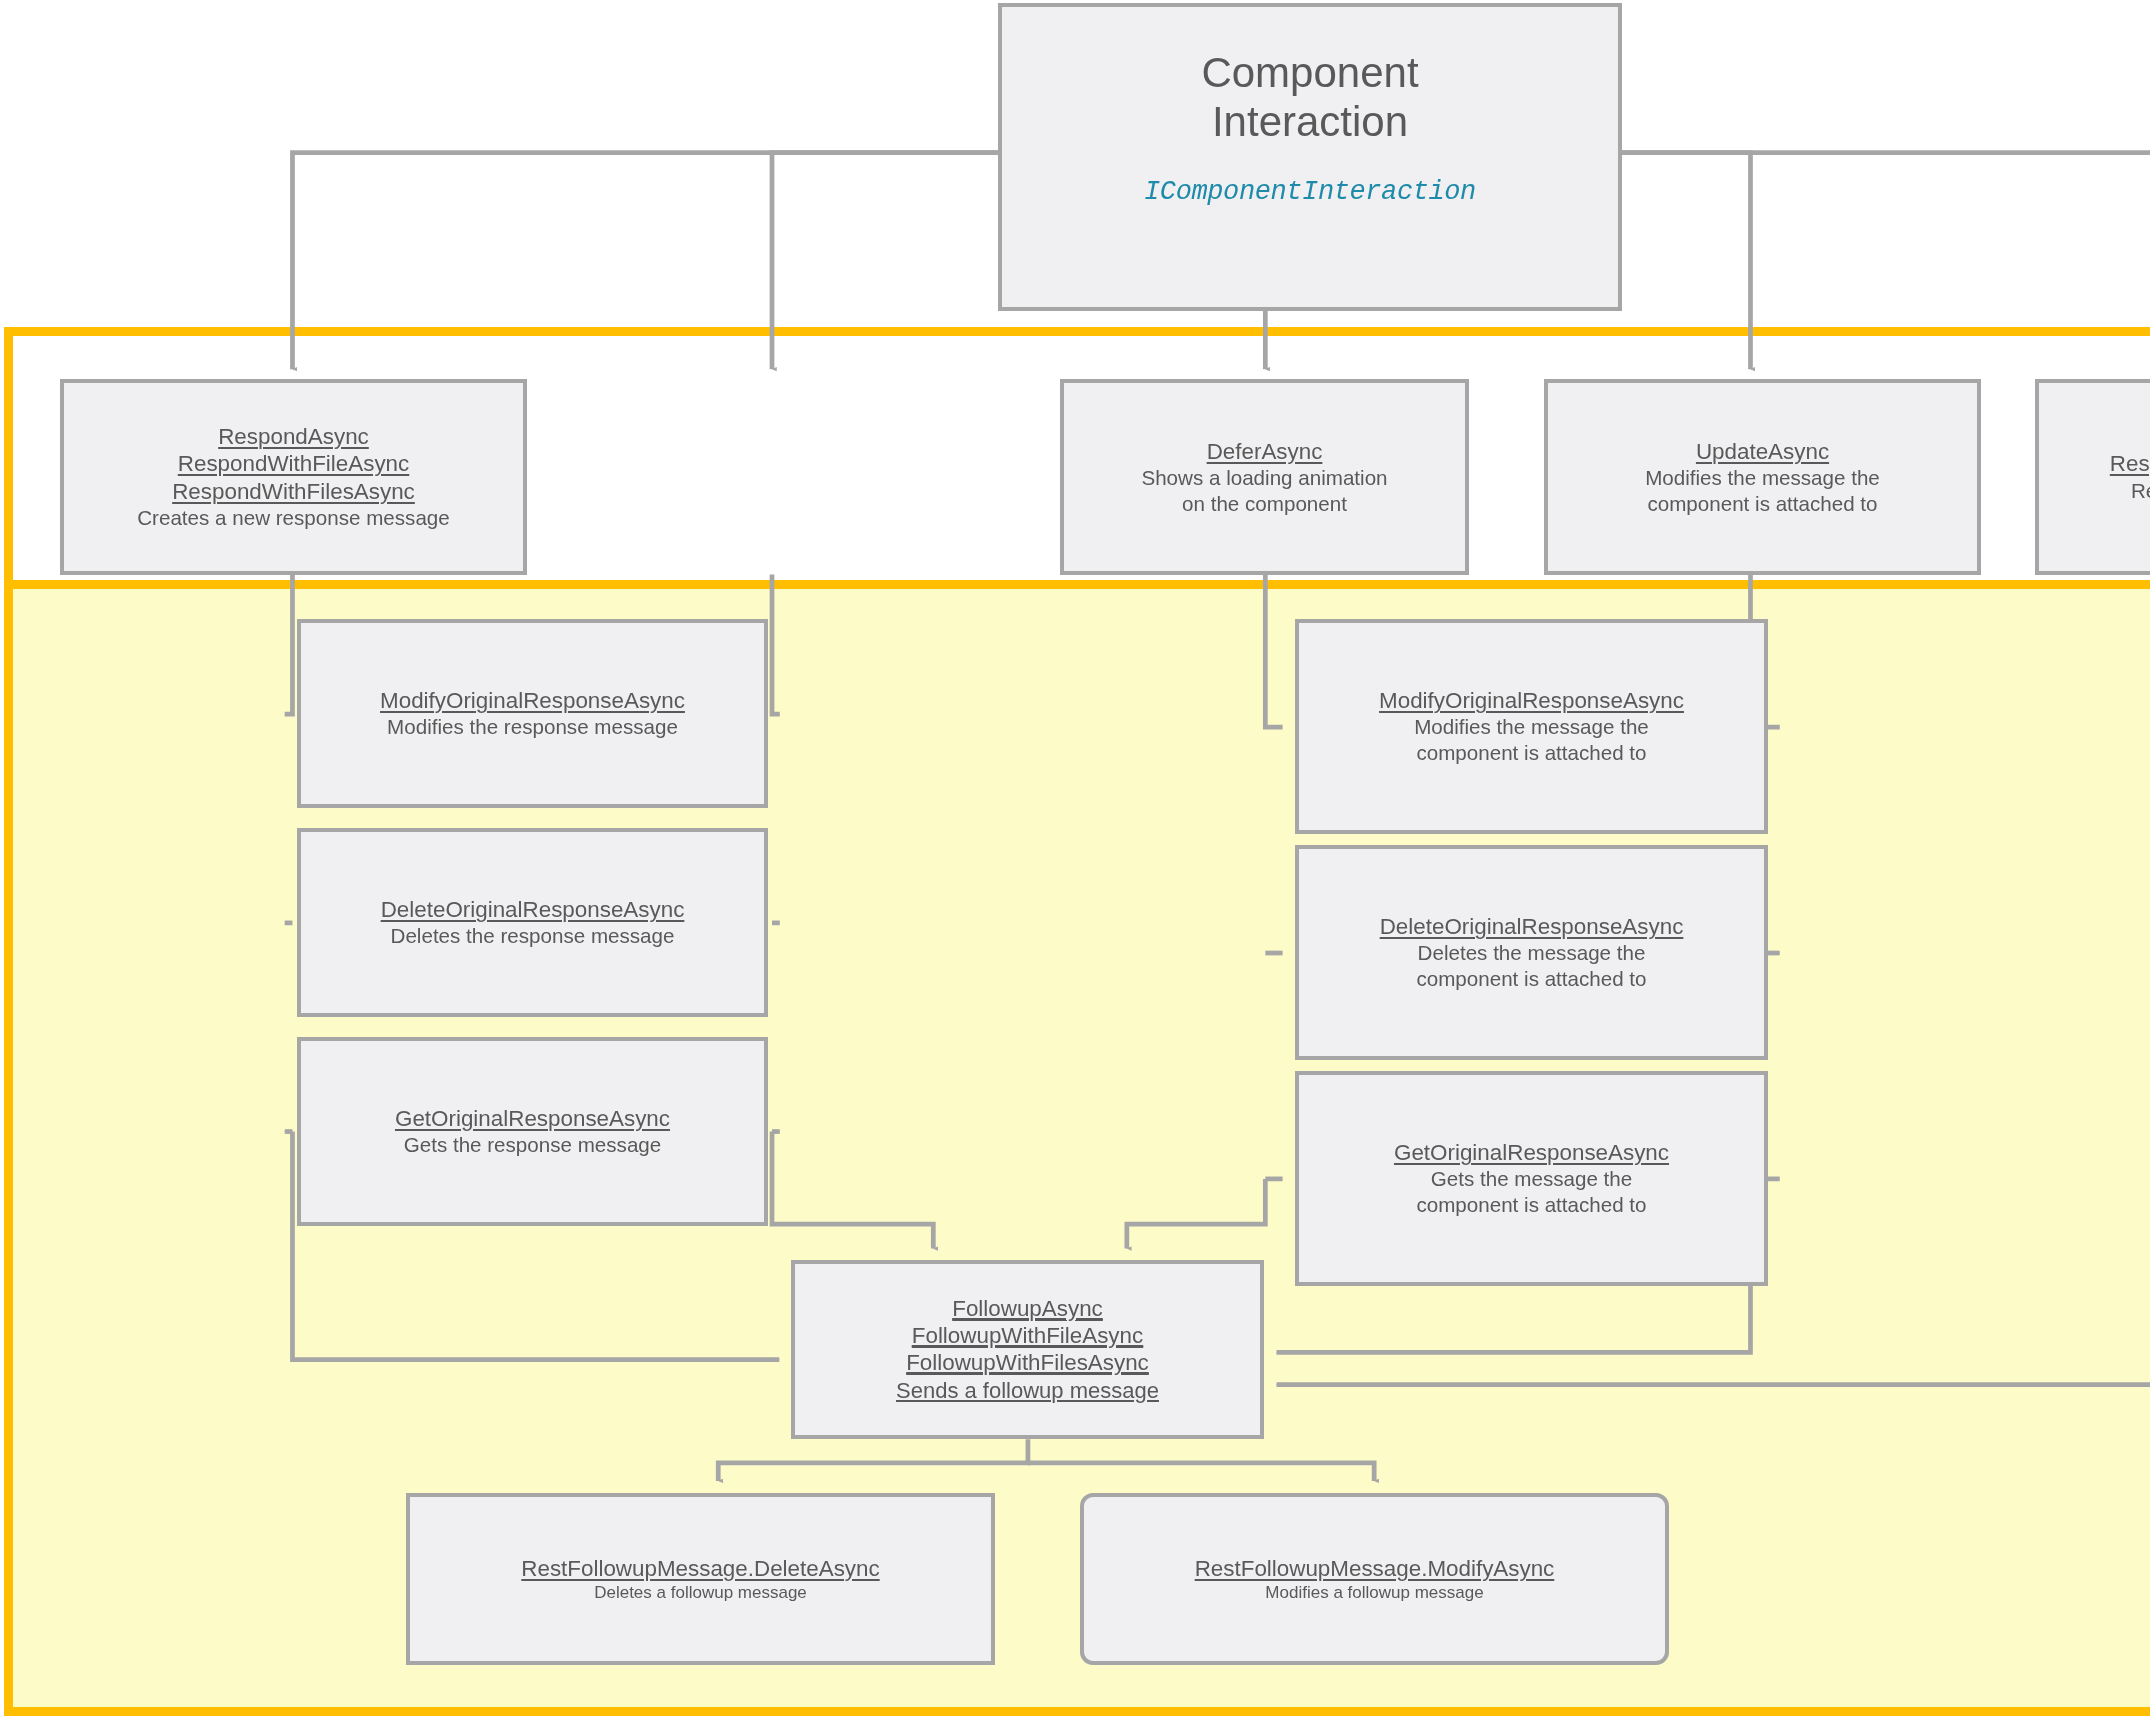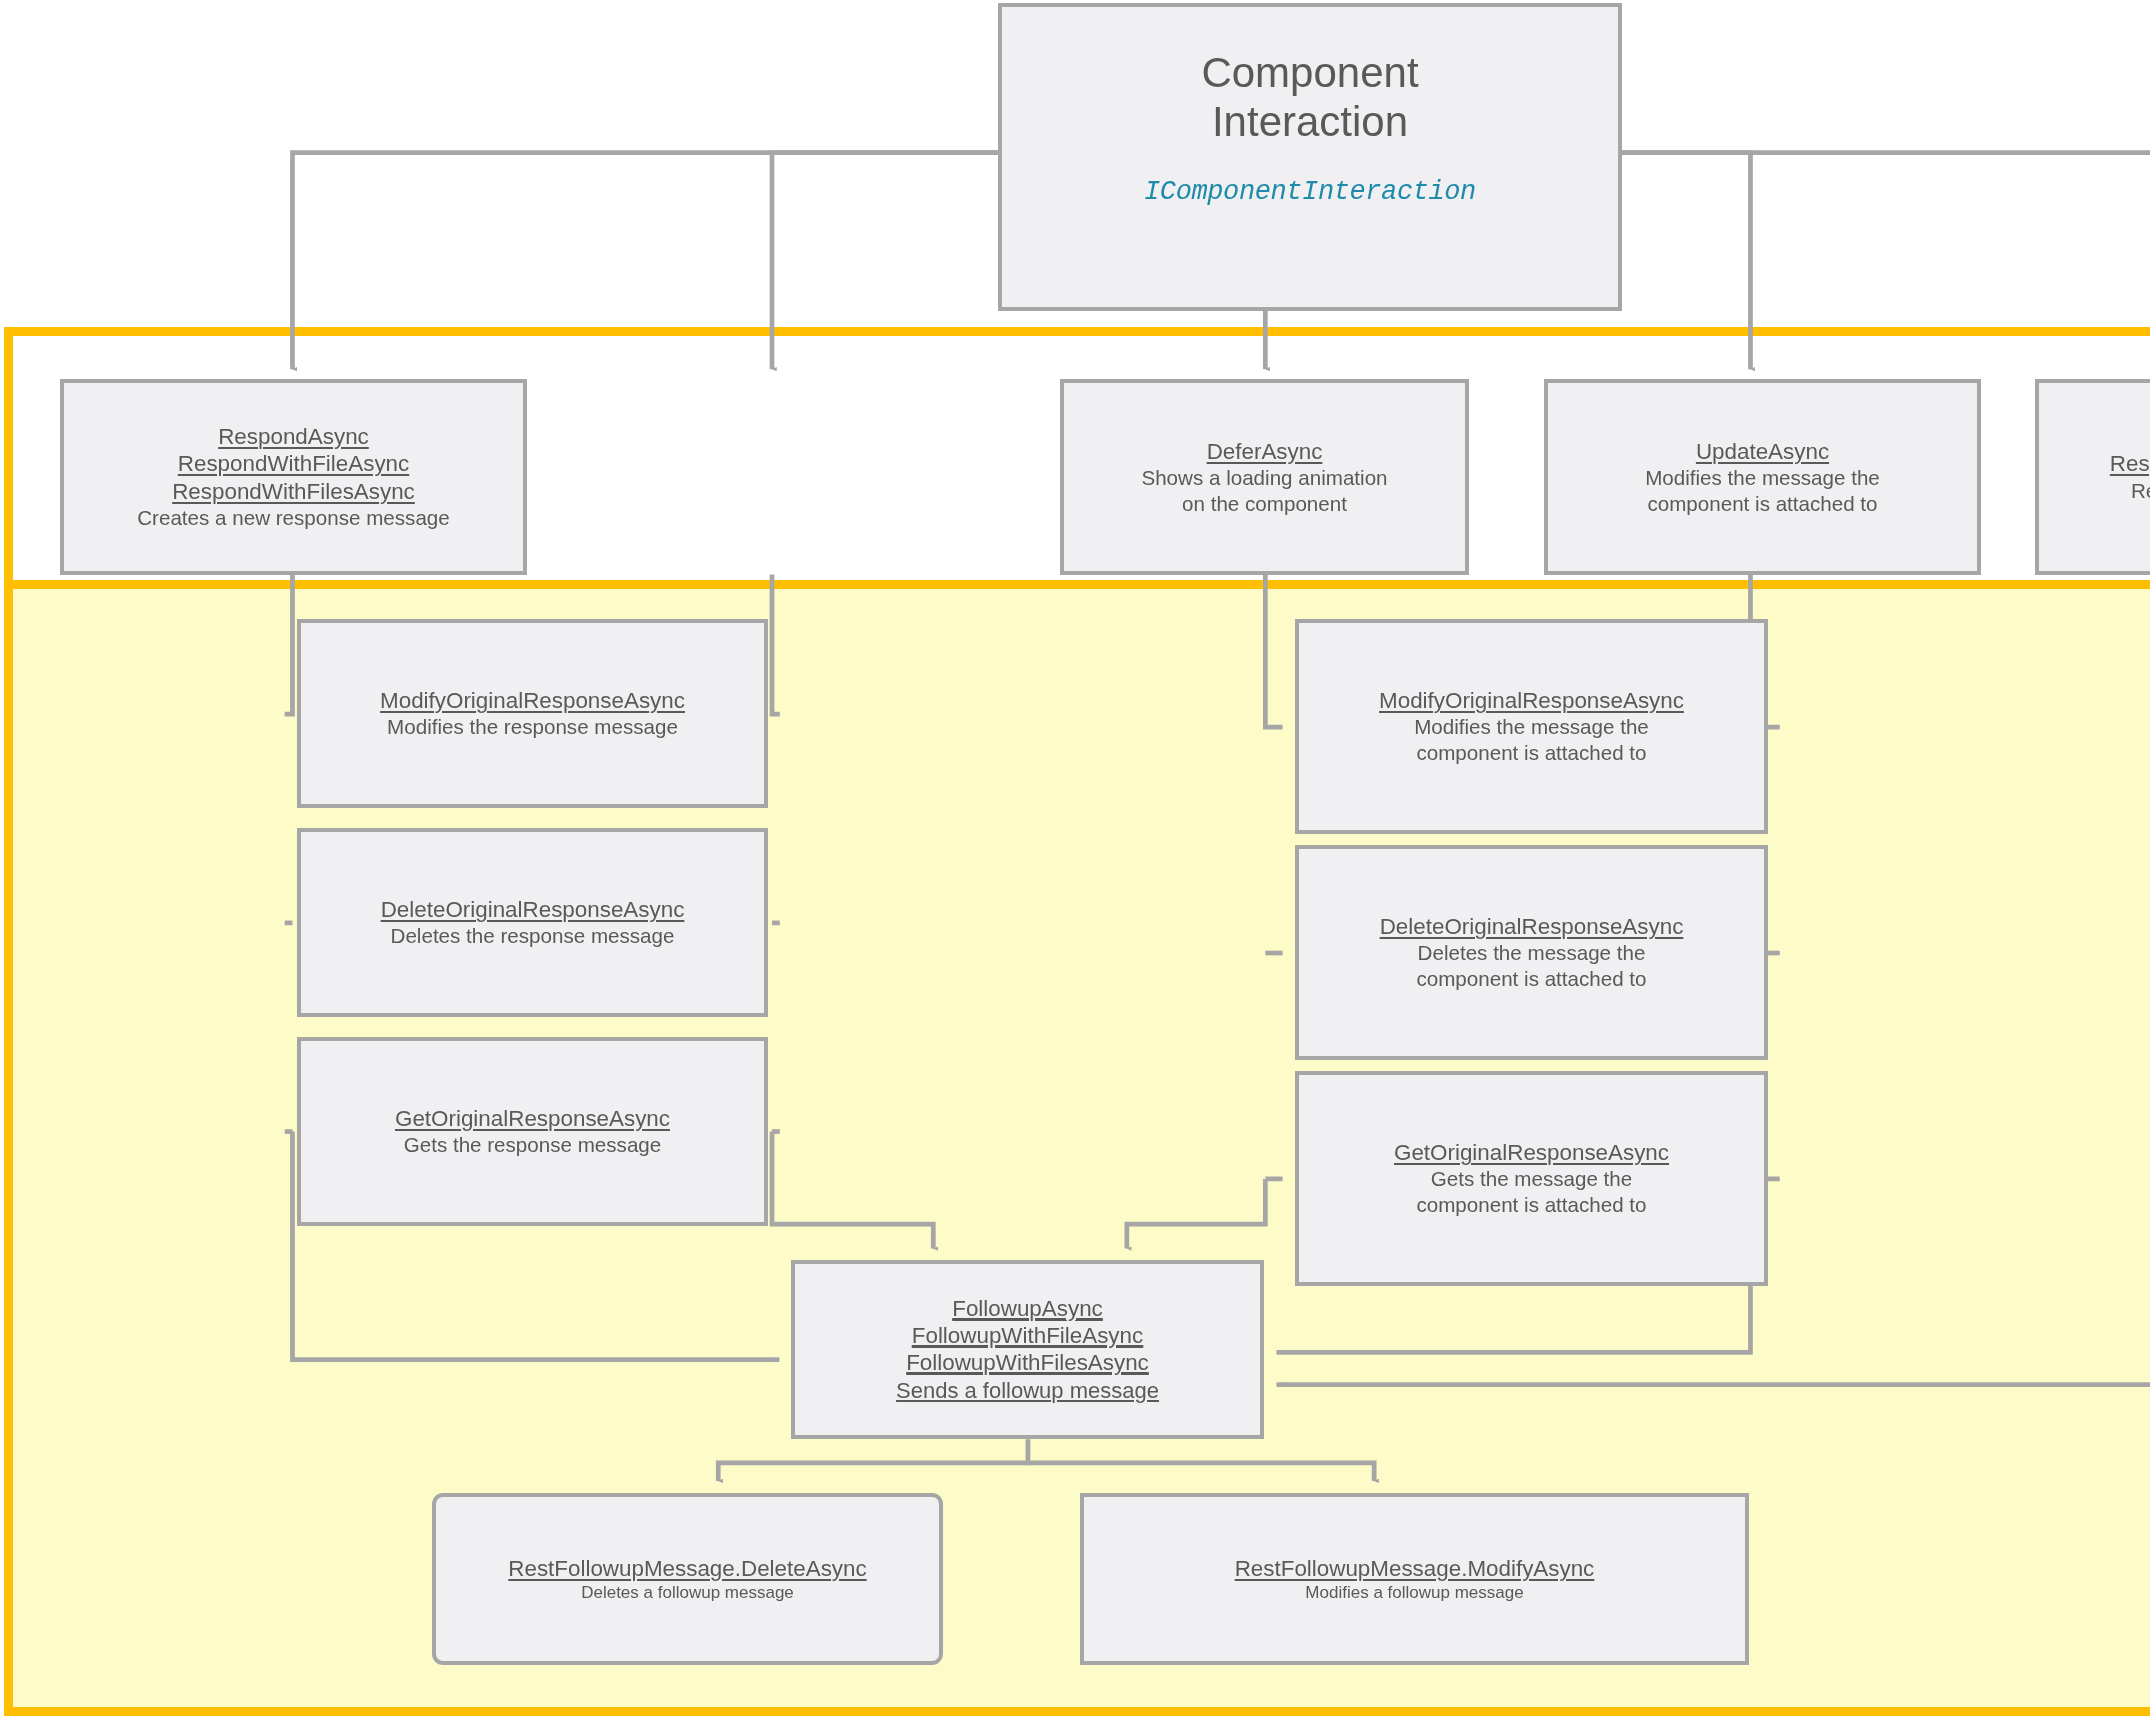--- a/index.html
+++ b/index.html
@@ -47,22 +47,22 @@
   #n-delete-l{left:297px;top:828px;width:471px;height:189px;}
   #n-get-l  {left:297px;top:1037px;width:471px;height:189px;}
   #n-modify-m{left:1295px;top:619px;width:473px;height:215px;}
   #n-delete-m{left:1295px;top:845px;width:473px;height:215px;}
   #n-get-m  {left:1295px;top:1071px;width:473px;height:215px;}
 
   #n-followup{left:791px;top:1260px;width:473px;height:179px;text-decoration:underline;}
   #n-followup .m{font-size:22.4px;}
   #n-followup .d{font-size:22px;}
 
-  #n-rest-delete{left:432px;top:1493px;width:511px;height:172px;border-radius:11px;}
-  #n-rest-modify{left:1080px;top:1493px;width:669px;height:172px;}
+  #n-rest-delete{left:406px;top:1493px;width:589px;height:172px;}
+  #n-rest-modify{left:1080px;top:1493px;width:589px;height:172px;border-radius:13px;}
   #n-rest-delete .m,#n-rest-modify .m{font-size:22.4px;}
   #n-rest-delete .d,#n-rest-modify .d{font-size:17px;}
 </style>
 </head>
 <body>
 
 <div id="stage">
 
   <div class="region" id="initial-region"></div>
   <div class="region" id="followup-region"></div>

